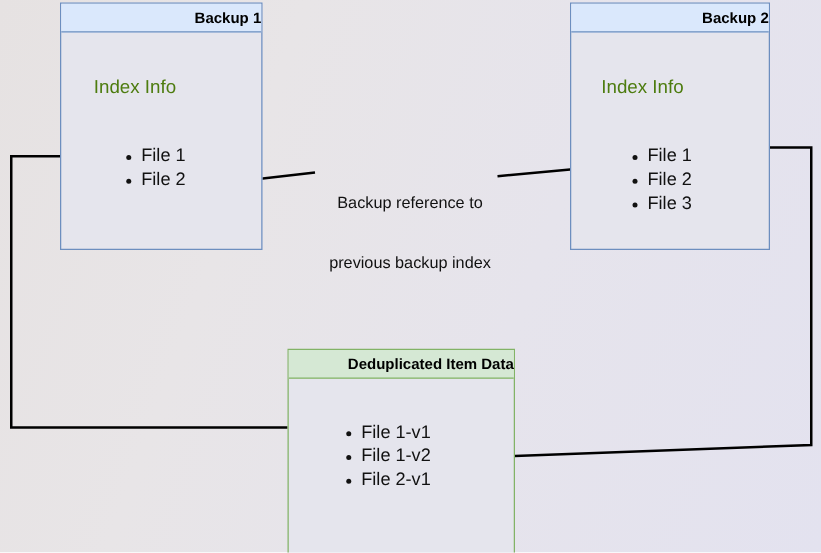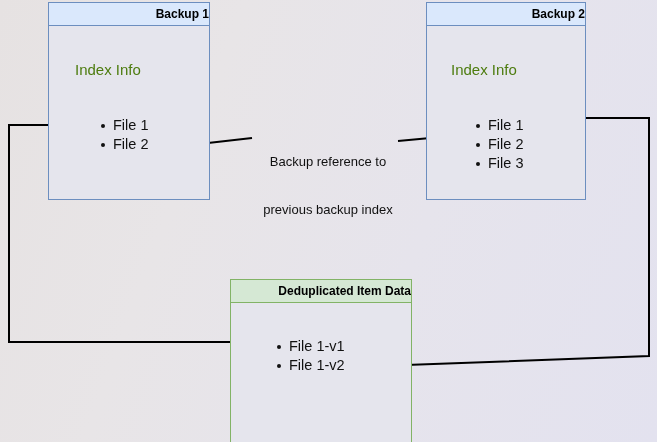--- a/index.html
+++ b/index.html
@@ -129,38 +129,39 @@
     <div class="node-header header-blue">Backup 1</div>
     <div class="node-body" style="height:174px;">
       <div class="index-label" style="left:26px; top:35px;">Index Info</div>
       <ul class="file-list" style="left:50px; top:90px;">
         <li>File 1</li>
         <li>File 2</li>
       </ul>
     </div>
   </div>
 
-  <div class="node node-blue" style="left:426px; top:2px; width:160px; height:198px;">
+  <div class="node node-blue" style="left:456px; top:2px; width:160px; height:198px;">
     <div class="node-header header-blue">Backup 2</div>
     <div class="node-body" style="height:174px;">
       <div class="index-label" style="left:24px; top:35px;">Index Info</div>
       <ul class="file-list" style="left:47px; top:90px;">
         <li>File 1</li>
         <li>File 2</li>
         <li>File 3</li>
       </ul>
     </div>
   </div>
 
   <div class="node node-green" style="left:230px; top:279px; width:182px; height:165px;">
     <div class="node-header header-green">Deduplicated Item Data</div>
     <div class="node-body" style="height:141px;">
       <ul class="file-list" style="left:44px; top:34px;">
         <li>File 1-v1</li>
         <li>File 1-v2</li>
+        <li>File 2-v1</li>
       </ul>
     </div>
   </div>
 
   <div class="edge-label" style="left:249px; top:122px; width:158px;">
     <div>Backup reference to</div>
     <div>previous backup index</div>
   </div>
 
 </div>

